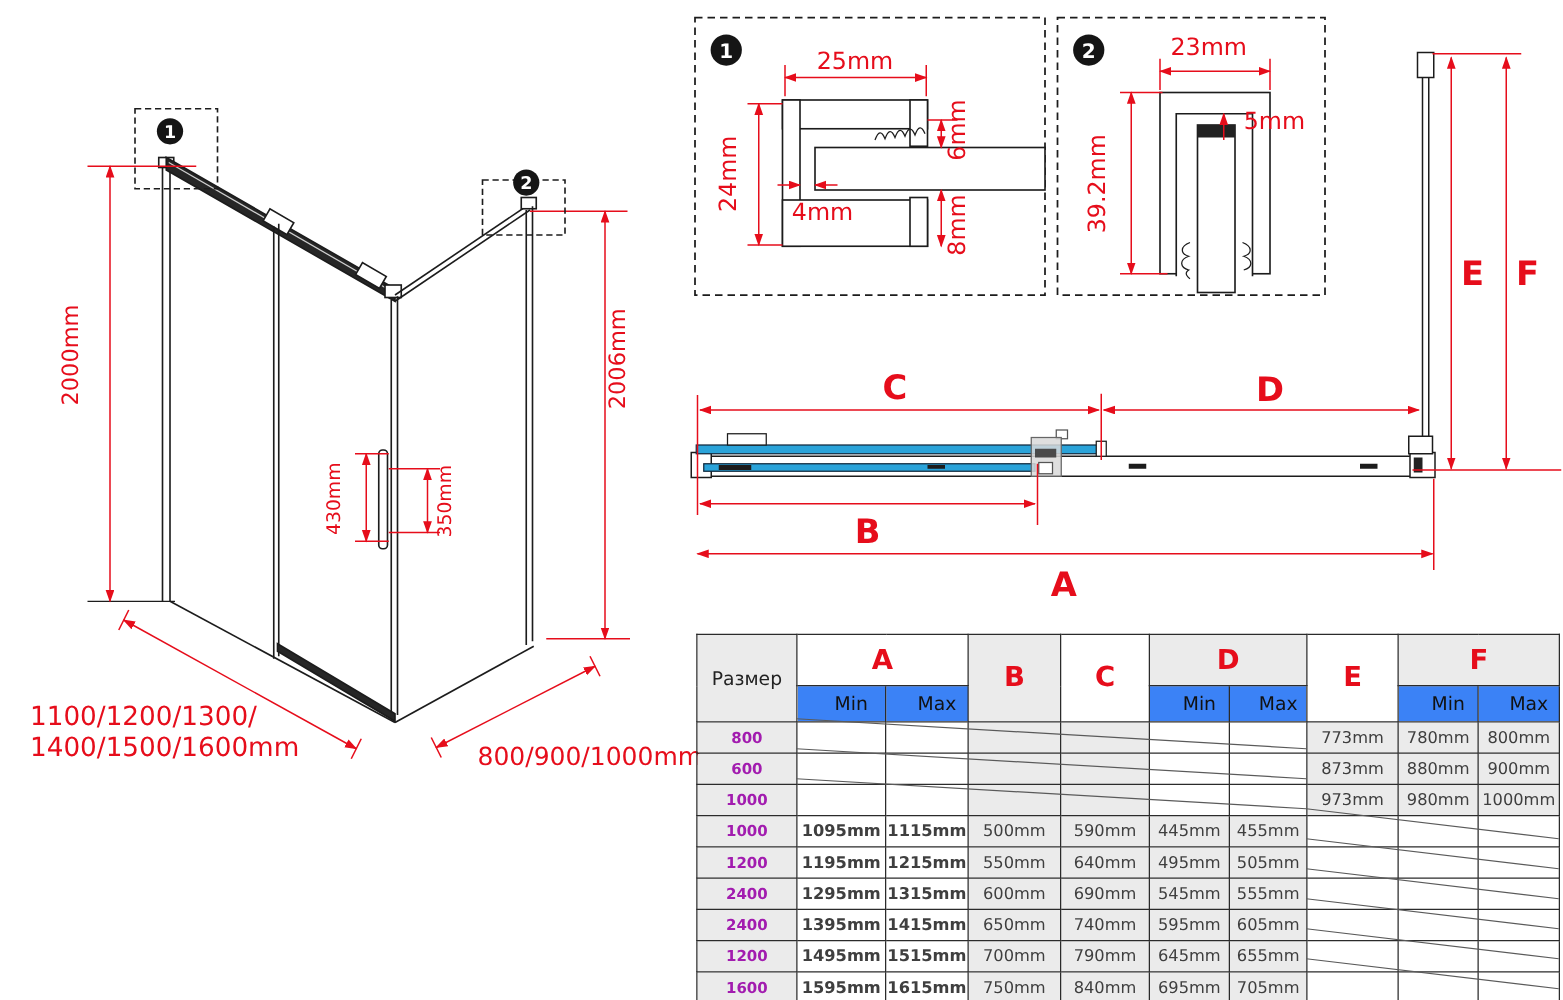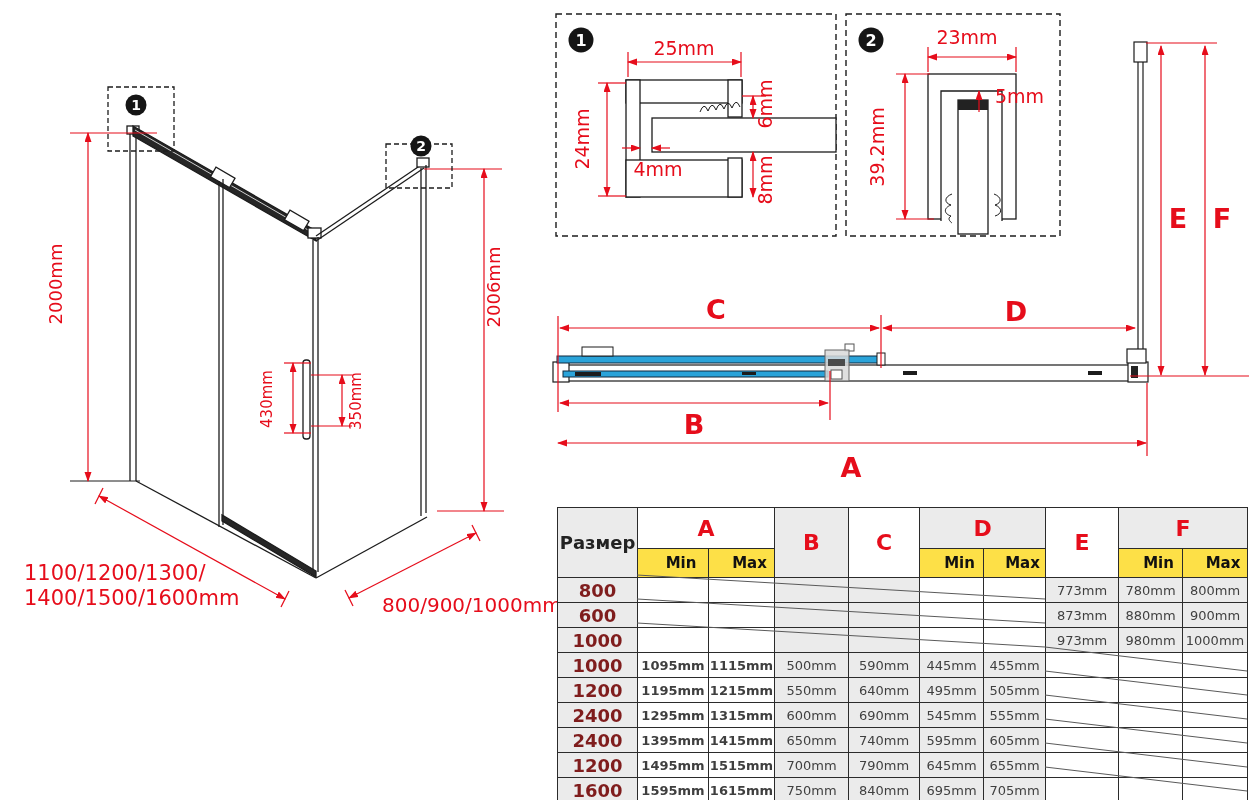--- a/index.html
+++ b/index.html
@@ -11,23 +11,23 @@
   #size-table{border-collapse:collapse;table-layout:fixed;width:690px;
               font-family:"DejaVu Sans",sans-serif;}
   #size-table th,#size-table td{border:1px solid #2b2b2b;padding:0;text-align:center;
               vertical-align:middle;overflow:hidden;white-space:nowrap;}
   #size-table .g{background:#ebebeb;}
   #size-table .w{background:#ffffff;font-weight:bold;}
   #size-table tr.h1 th{height:40px;}
   #size-table tr.h2 th{height:28px;}
   #size-table tbody td{height:24px;font-size:13px;color:#3f3f3f;font-weight:400;}
   #size-table .letter{color:#e60d1b;font-size:22px;font-weight:bold;}
-  #size-table .szhead{font-size:18px;color:#222;font-weight:700;}
-  #size-table .minmax{font-size:15px;color:#111;font-weight:bold;background:#fde047;padding-left:16px;}
-  #size-table tbody td.sz{font-size:18px;font-weight:bold;color:#7f1d1d;}
+  #size-table .szhead{font-size:15px;color:#222;font-weight:400;}
+  #size-table .minmax{font-size:15px;color:#111;font-weight:normal;background:#3b82f6;padding-left:16px;}
+  #size-table tbody td.sz{font-size:12px;font-weight:bold;color:#a21caf;}
   #strike-overlay{position:absolute;left:0;top:0;pointer-events:none;}
   .dimtxt{fill:#e60d1b;}
   .blk{stroke:#1c1c1c;fill:none;}
 </style>
 </head>
 <body>
 
 <div id="canvas">
 
 <svg id="drawing" width="1250" height="800" viewBox="0 0 1250 800">

